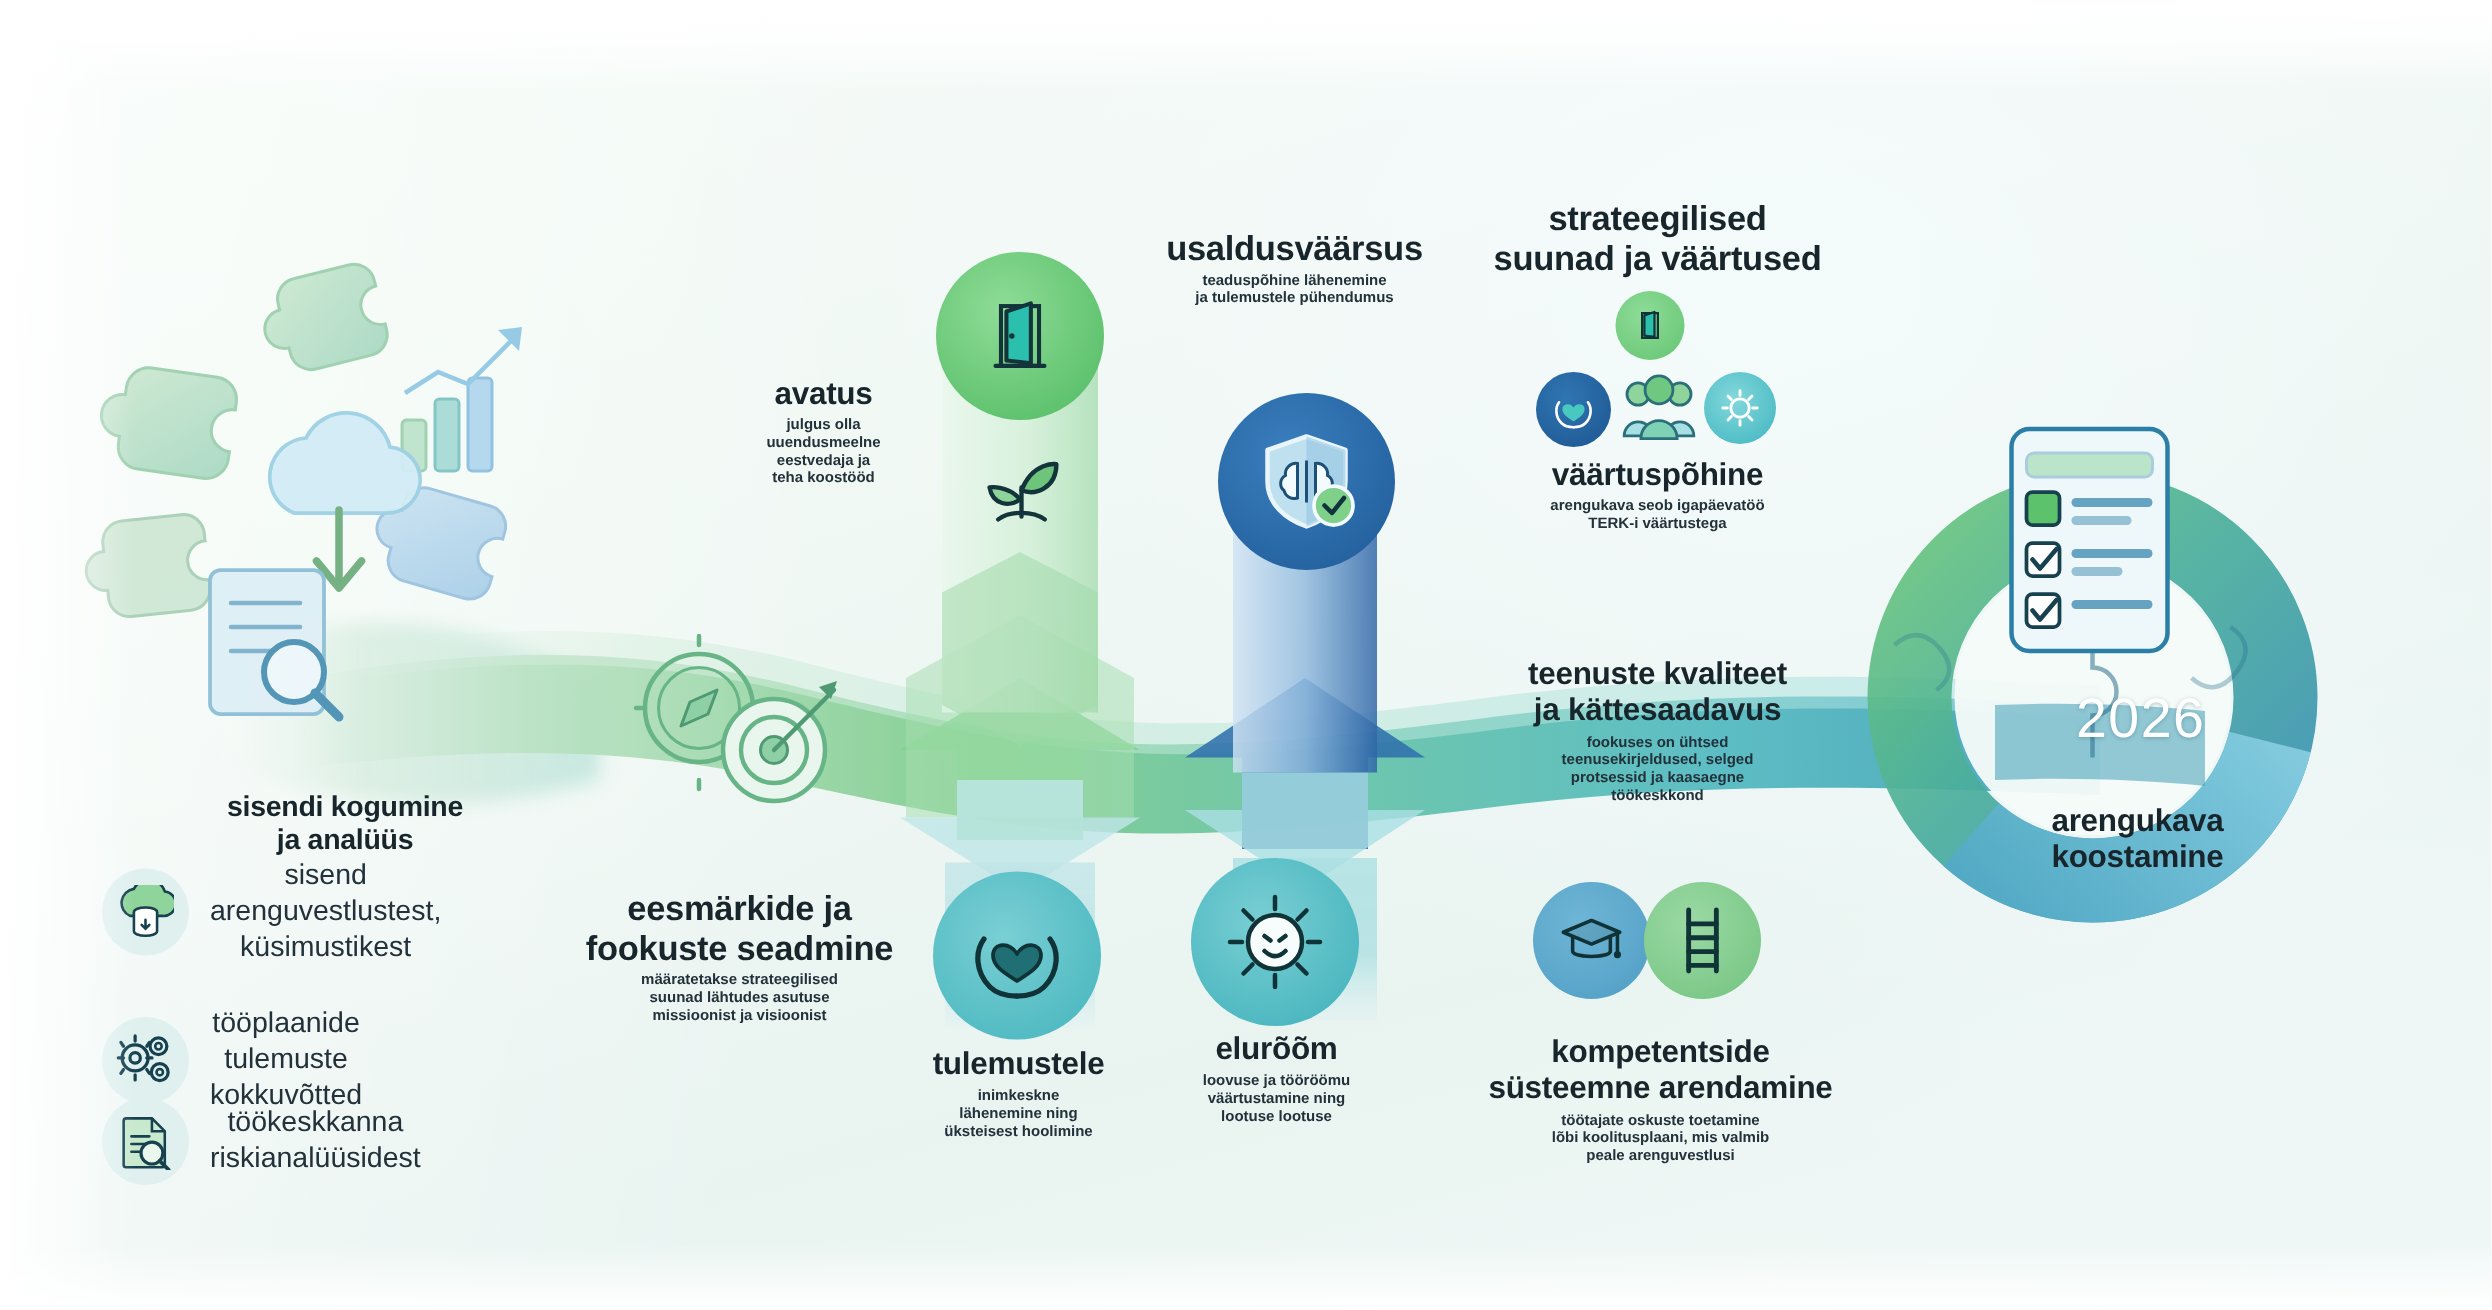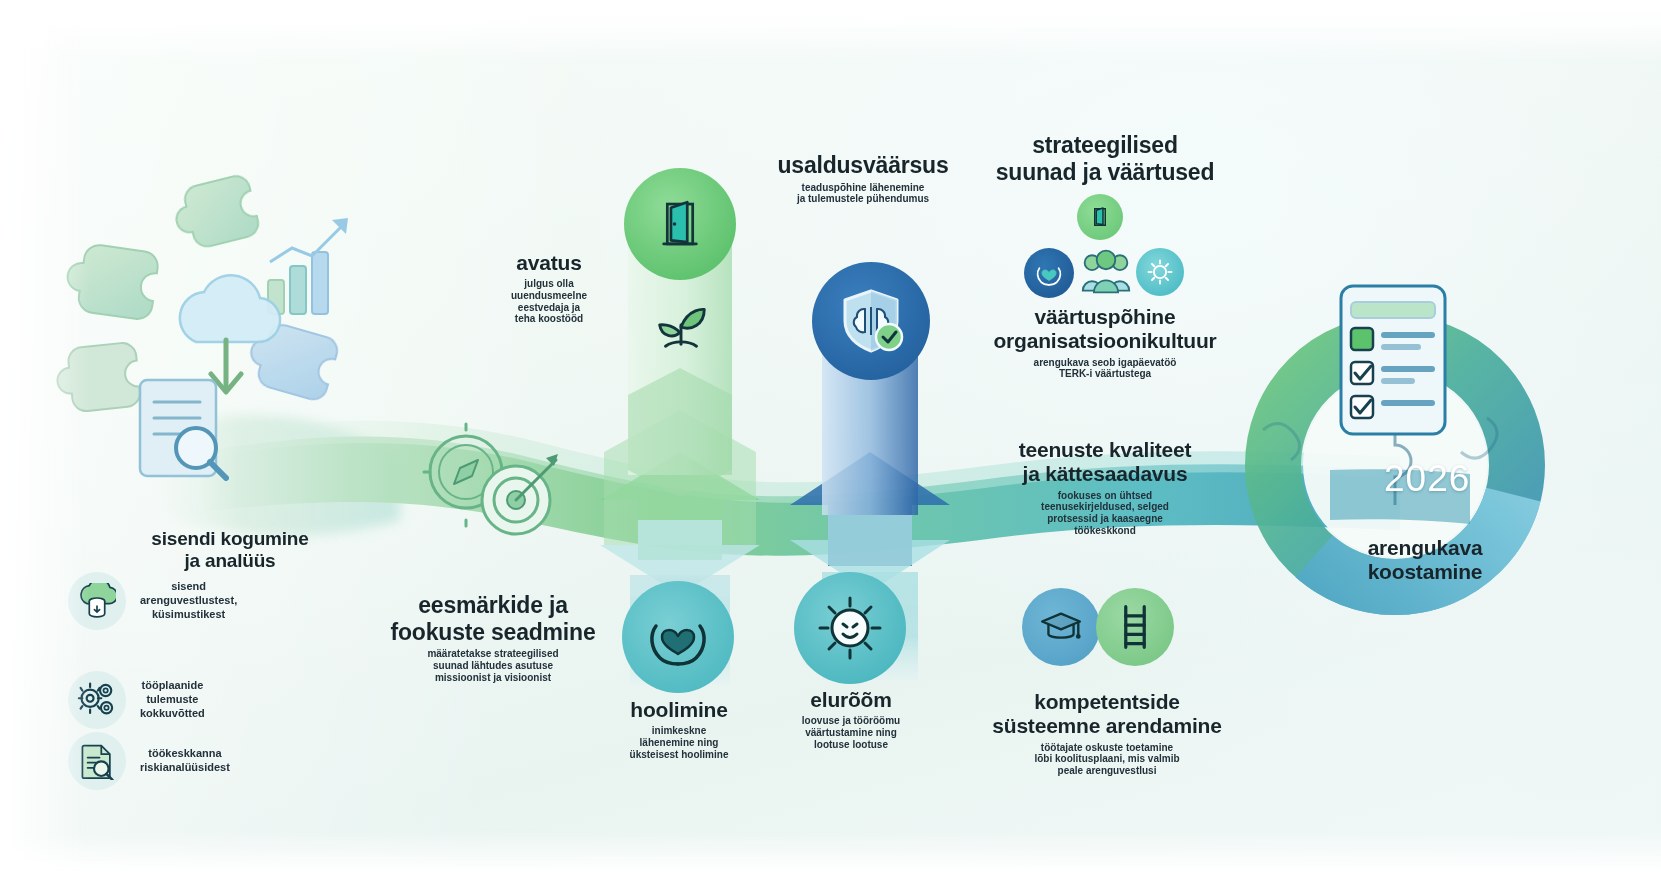--- a/index.html
+++ b/index.html
@@ -29,21 +29,21 @@
   .h-lg{font-size:23px;}
   .h-md{font-size:21px;}
   .s-sm{font-size:10px;}
 
   
   .chip{position:absolute;border-radius:50%;display:flex;align-items:center;justify-content:center;}
   .chip svg{display:block;}
 
   .mini-row{position:absolute;display:flex;align-items:center;gap:14px;}
   .mini-ic{width:58px;height:58px;border-radius:50%;flex:0 0 58px;display:flex;align-items:center;justify-content:center;}
-  .mini-tx{font-size:11px;font-weight:bold;color:#22313a;line-height:1.25;text-align:center;}
+  .mini-tx{font-size:19px;font-weight:normal;color:#22313a;line-height:1.25;text-align:center;}
 
   .year{position:absolute;color:#ffffff;font-size:37px;font-weight:400;letter-spacing:1px;
         text-shadow:0 1px 3px rgba(0,60,80,.28);}
   .fade-top{position:absolute;left:0;top:0;width:1661px;height:62px;
     background:linear-gradient(180deg,#ffffff 0%,rgba(255,255,255,.85) 40%,rgba(255,255,255,0) 100%);}
   .fade-left{position:absolute;left:0;top:0;width:90px;height:873px;
     background:linear-gradient(90deg,#ffffff 0%,rgba(255,255,255,0) 100%);}
   .fade-bottom{position:absolute;left:0;bottom:0;width:1661px;height:44px;
     background:linear-gradient(0deg,#ffffff 0%,rgba(255,255,255,0) 100%);}
 </style>
@@ -443,41 +443,40 @@
     <div class="s s-sm">teha koostööd</div>
   </div>
 
   <div class="tb" style="left:738px;top:152px;width:250px;">
     <div class="h h-lg">usaldusväärsus</div>
     <div class="s s-sm" style="margin-top:3px;">teaduspõhine lähenemine</div>
     <div class="s s-sm">ja tulemustele pühendumus</div>
   </div>
 
   <div class="tb" style="left:588px;top:698px;width:182px;">
-    <div class="h h-md">hoolimine</div>
+    <div class="h h-md">tulemustele</div>
     <div class="s s-sm" style="margin-top:3px;">inimkeskne</div>
     <div class="s s-sm">lähenemine ning</div>
     <div class="s s-sm">üksteisest hoolimine</div>
   </div>
 
   <div class="tb" style="left:760px;top:688px;width:182px;">
     <div class="h h-md">elurõõm</div>
     <div class="s s-sm" style="margin-top:3px;">loovuse ja tööröömu</div>
     <div class="s s-sm">väärtustamine ning</div>
     <div class="s s-sm">lootuse lootuse</div>
   </div>
 
   <div class="tb" style="left:985px;top:132px;width:240px;">
     <div class="h h-lg">strateegilised</div>
     <div class="h h-lg">suunad ja väärtused</div>
   </div>
 
   <div class="tb" style="left:985px;top:305px;width:240px;">
     <div class="h h-md">väärtuspõhine</div>
-    <div class="h h-md">organisatsioonikultuur</div>
     <div class="s s-sm" style="margin-top:3px;">arengukava seob igapäevatöö</div>
     <div class="s s-sm">TERK-i väärtustega</div>
   </div>
 
   <div class="tb" style="left:985px;top:438px;width:240px;">
     <div class="h h-md">teenuste kvaliteet</div>
     <div class="h h-md">ja kättesaadavus</div>
     <div class="s s-sm" style="margin-top:3px;">fookuses on ühtsed</div>
     <div class="s s-sm">teenusekirjeldused, selged</div>
     <div class="s s-sm">protsessid ja kaasaegne</div>

